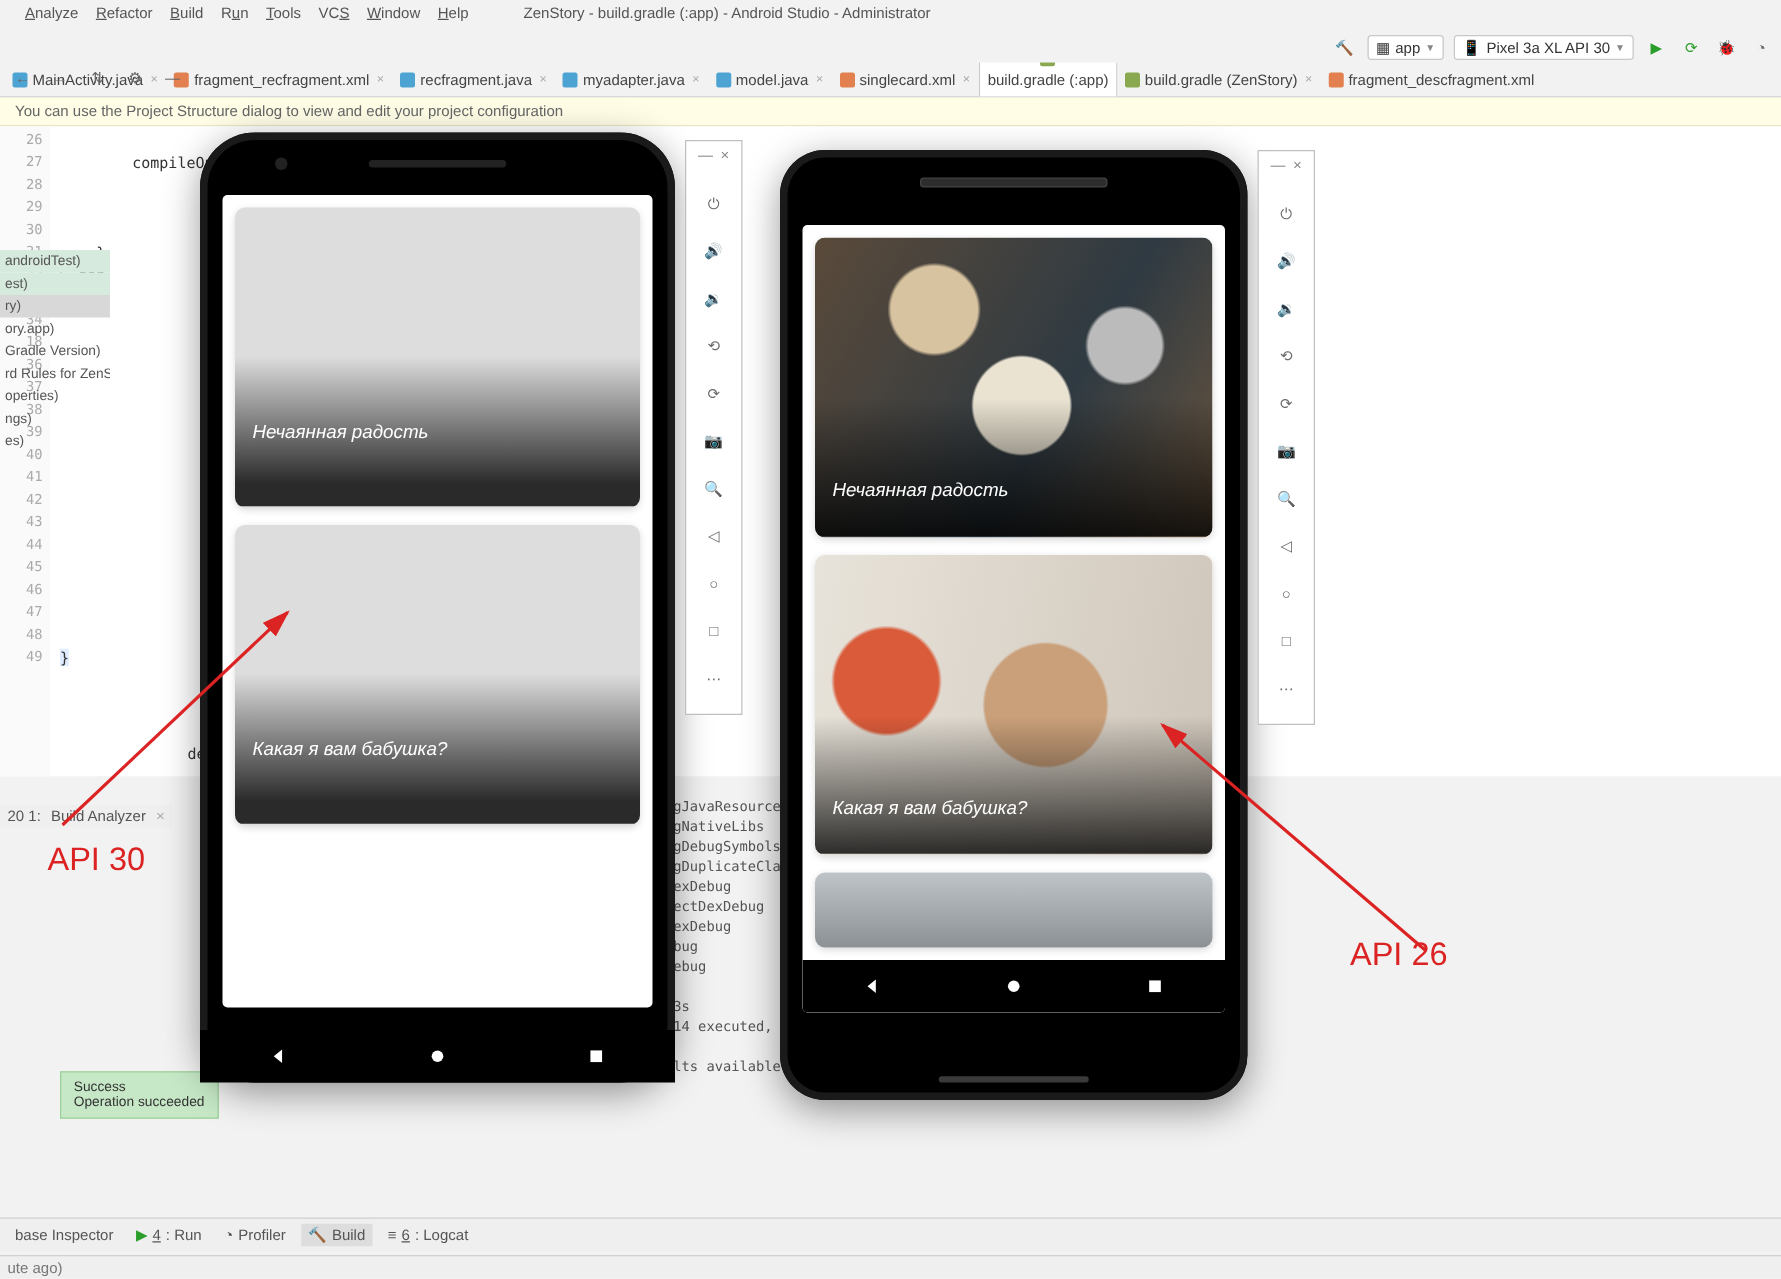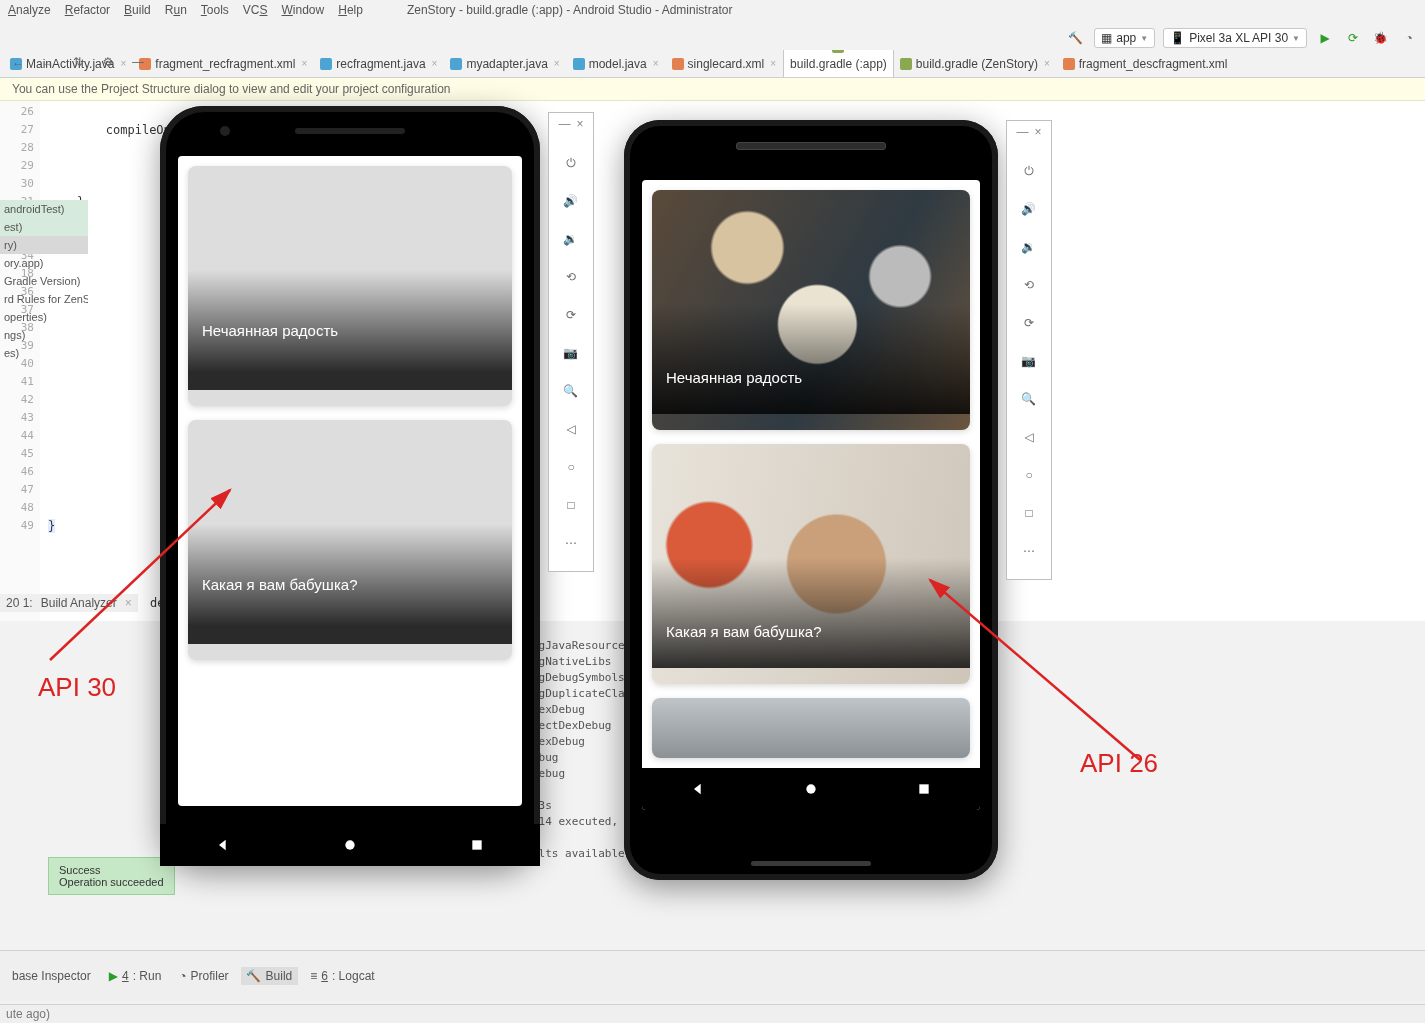--- a/index.html
+++ b/index.html
@@ -9,21 +9,21 @@
   background: #f2f2f2;
   color: #333;
   width: 1425px;
   height: 1023px;
   overflow: hidden;
   position: relative;
 }
 .menubar {
   display: flex;
   gap: 14px;
-  padding: 2px 8px;
+  padding: 2px 20px;
   background: #f2f2f2;
   align-items: center;
   height: 20px;
 }
 .menubar span { color: #555; cursor: default; }
 .menubar span u { text-decoration: underline; }
 .window-title { color: #aaa; margin-left: 30px; }
 .topbar {
   position: absolute;
   right: 6px;
@@ -119,21 +119,21 @@
   color: #555;
   font-size: 11px;
   line-height: 18px;
 }
 .project-tree div { padding: 0 4px; white-space: nowrap; overflow: hidden; }
 .project-tree .hl { background: #d6eadd; }
 .project-tree .sel { background: #d8d8d8; }
 .build-panel-tab {
   position: absolute;
   left: 0;
-  top: 594px;
+  top: 644px;
   background: #efefef;
   padding: 2px 6px;
   color: #555;
   display: flex;
   gap: 8px;
 }
 .build-output {
   position: absolute;
   left: 532px;
   top: 638px;
@@ -142,21 +142,21 @@
   line-height: 16px;
   color: #555;
   white-space: pre;
 }
 .bottom-tabs {
   position: absolute;
   left: 0;
   bottom: 22px;
   display: flex;
   gap: 6px;
-  padding: 16px 6px;
+  padding: 4px 6px;
   background: #efefef;
   width: 100%;
   border-top: 1px solid #d0d0d0;
 }
 .btab { padding: 2px 6px; color: #555; display: flex; align-items: center; gap: 4px; }
 .statusbar {
   position: absolute;
   bottom: 0;
   left: 0;
   width: 100%;
@@ -193,28 +193,29 @@
   margin: 10px 10px 14px 10px;
   height: 240px;
   border-radius: 8px;
   background: #ddd;
   position: relative;
   overflow: hidden;
   box-shadow: 0 2px 6px rgba(0,0,0,.15);
 }
 .card .overlay {
   position: absolute;
-  left: 0; right: 0; bottom: 16px;
+  left: 0; right: 0; bottom: 1px;
   height: 110px;
   background: linear-gradient(to bottom, rgba(0,0,0,0), rgba(0,0,0,.8));
   color: #fff;
   display: flex;
   align-items: flex-end;
   padding: 0 12px 28px 14px;
   font-size: 15px;
+  font-style: italic;
 }
 .emu1 .card { background: #f5f5f5; }
 .emu1 .card .overlay { height: 120px; background: linear-gradient(to bottom, rgba(255,255,255,0), #2a2a2a 85%); align-items: center; padding-bottom: 0; }
 .emu2 .card.painting {
   background:
     radial-gradient(circle at 30% 24%, #d8c3a0 0 12%, transparent 13%),
     radial-gradient(circle at 52% 56%, #eae3d2 0 18%, transparent 19%),
     radial-gradient(circle at 78% 36%, #bbb 0 10%, transparent 11%),
     linear-gradient(120deg, #5a4a3a, #2f3a42 60%, #6a553f);
 }

